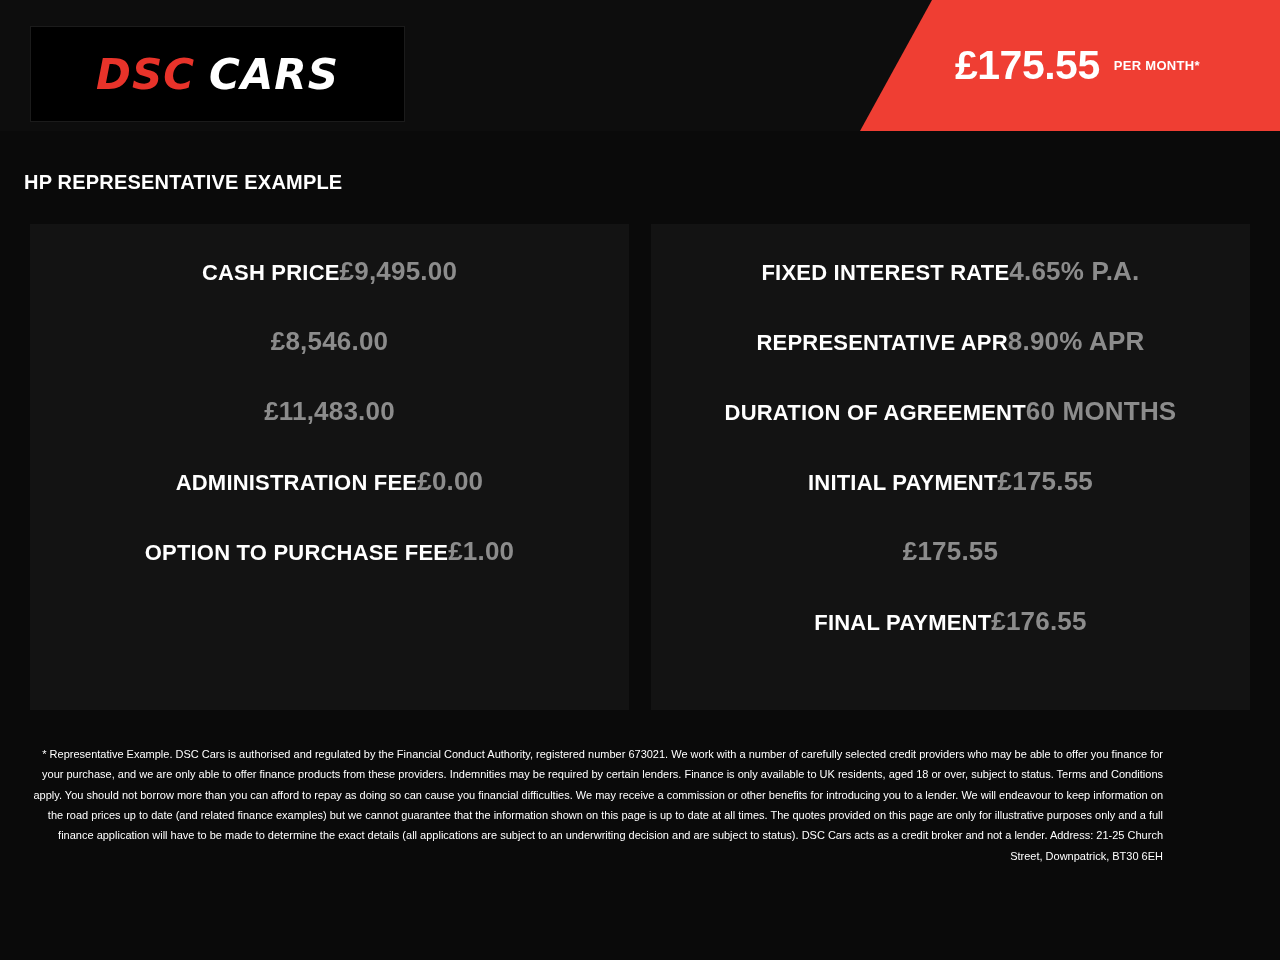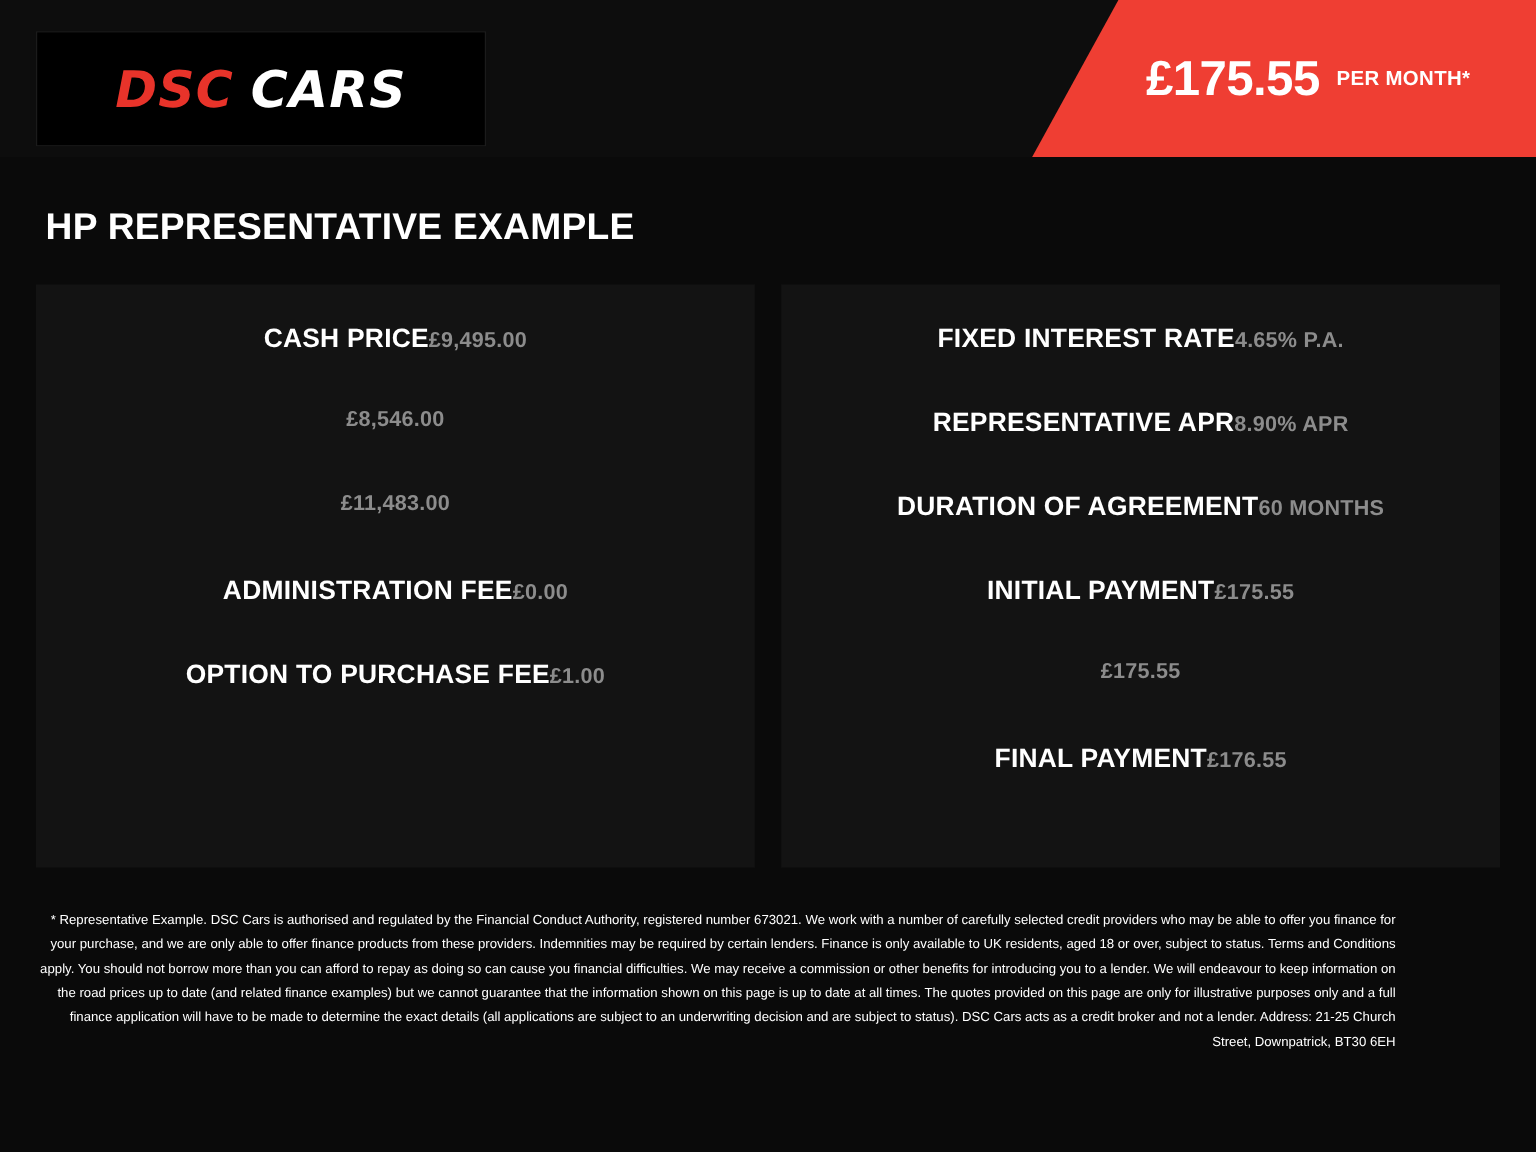--- a/index.html
+++ b/index.html
@@ -68,33 +68,33 @@
     font-family: "Liberation Sans", sans-serif;
     font-weight: bold;
     font-size: 41px;
     letter-spacing: -0.5px;
   }
 
   .price-suffix {
     color: #ffffff;
     font-family: "Liberation Sans", sans-serif;
     font-weight: bold;
-    font-size: 17px;
+    font-size: 13px;
     margin-left: 14px;
     letter-spacing: 0.3px;
   }
 
   
   .section-title {
     color: #ffffff;
     font-family: "Liberation Sans", sans-serif;
     font-weight: bold;
-    font-size: 31px;
+    font-size: 20px;
     letter-spacing: 0.2px;
-    margin: 40px 0 0 38px;
+    margin: 40px 0 0 24px;
   }
 
   
   .panels {
     display: flex;
     margin-top: 30px;
     padding: 0 30px;
     gap: 22px;
   }
 
@@ -117,21 +117,21 @@
     font-weight: bold;
     font-size: 22px;
     letter-spacing: 0.2px;
     white-space: nowrap;
   }
 
   .row-value {
     color: #8c8c8c;
     font-family: "Liberation Sans", sans-serif;
     font-weight: bold;
-    font-size: 18px;
+    font-size: 26px;
     letter-spacing: 0.2px;
     white-space: nowrap;
     text-align: right;
   }
 
   
   .disclaimer {
     margin: 34px 30px 0 28px;
     color: #ffffff;
     font-family: "Liberation Sans", sans-serif;

